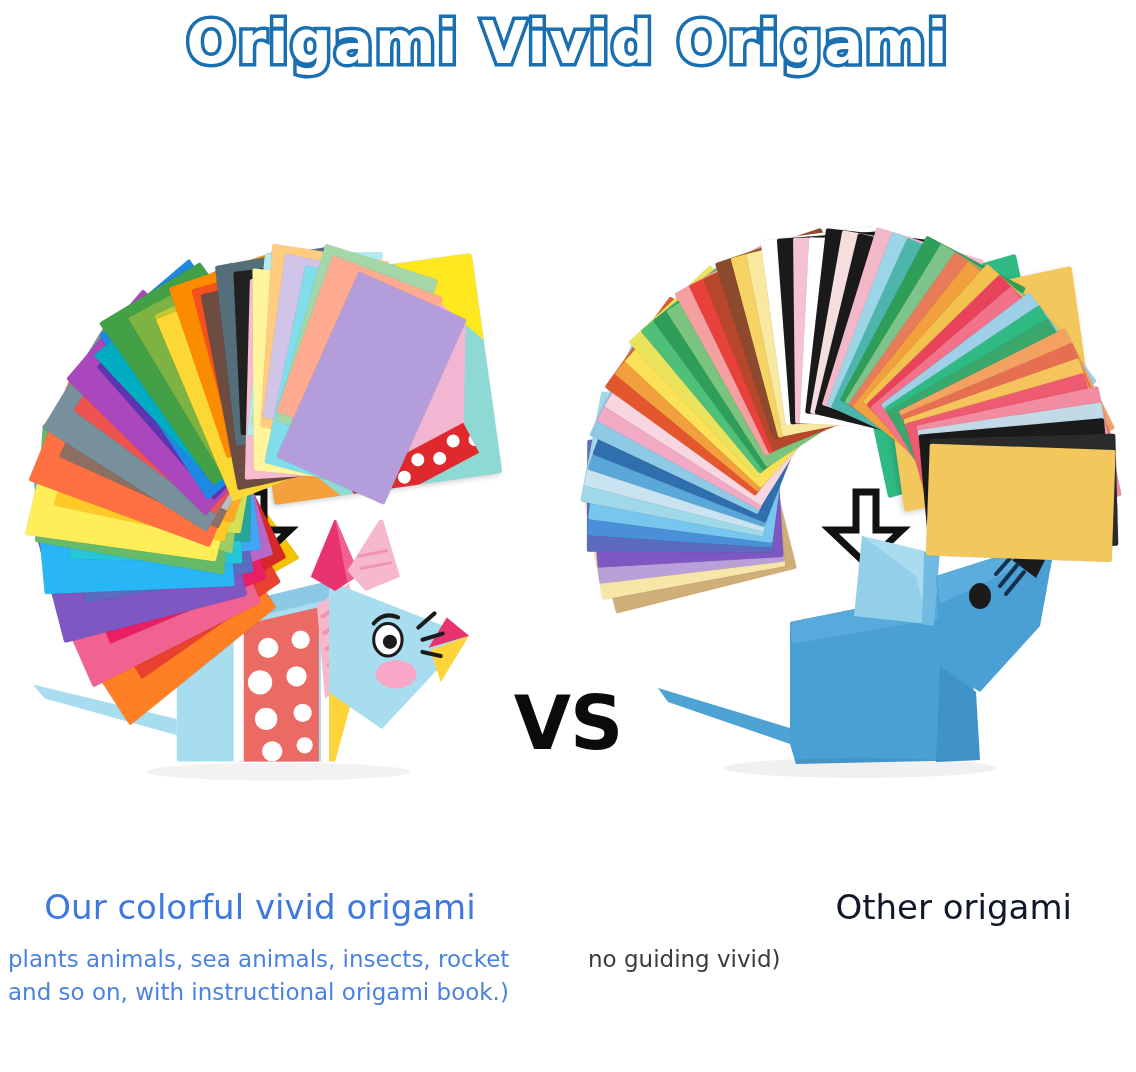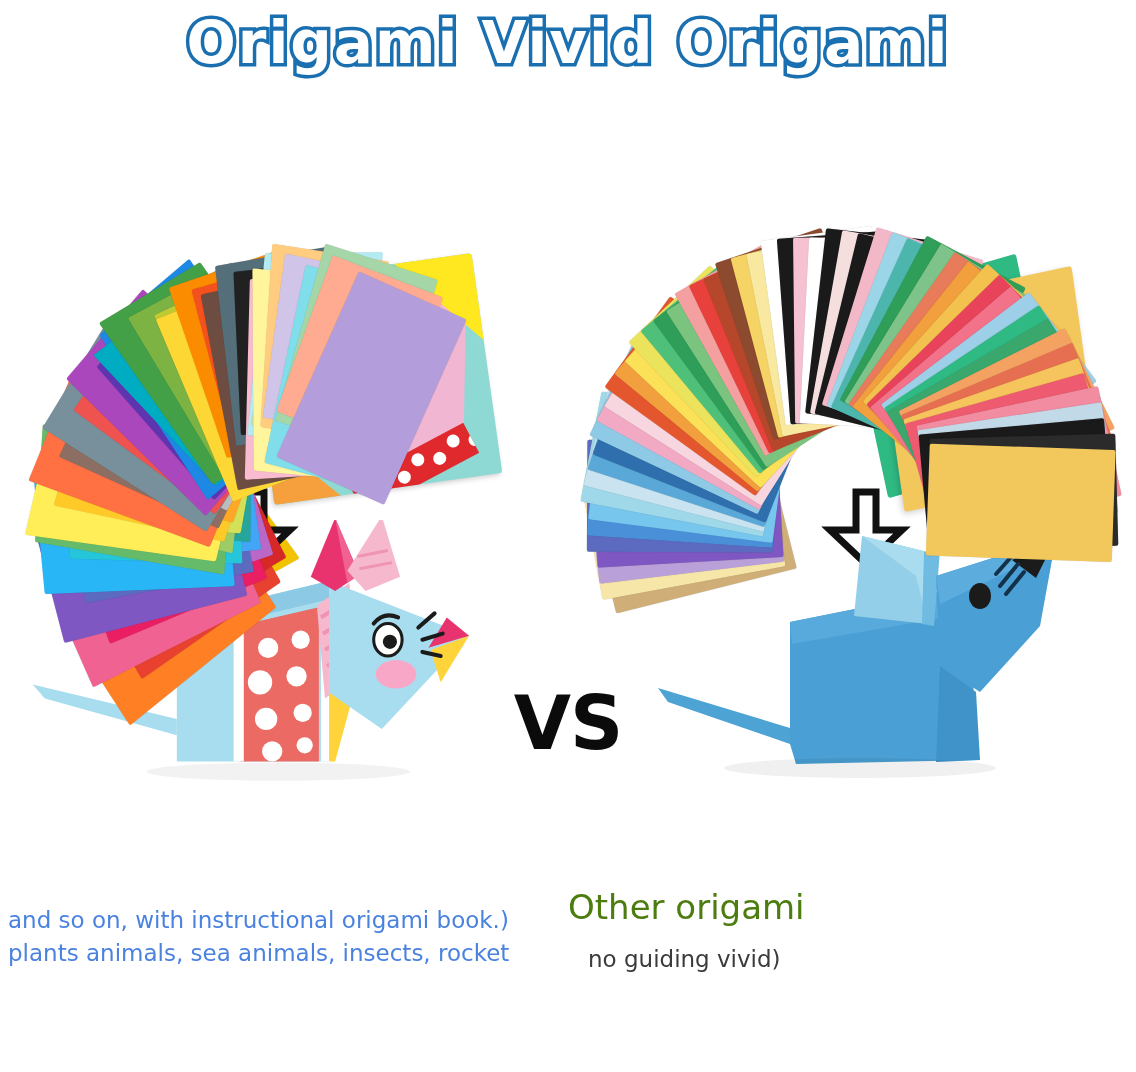--- a/index.html
+++ b/index.html
@@ -109,21 +109,21 @@
   
   .caption-block{ position:absolute; top:888px; width:568px; }
   #caption-left { left:0px;   }
   #caption-right{ left:568px; }
 
   .cap-head{
     font-family:"DejaVu Sans", sans-serif;
     font-size:34px; line-height:1.15; font-weight:normal; white-space:nowrap;
   }
   #cap-head-left { color:#3f79dd; text-align:center; padding-right:48px; }
-  #cap-head-right{ color:#4d7c0f; text-align:left; padding-right:64px; }
+  #cap-head-right{ color:#0f172a; text-align:right; padding-right:64px; }
 
   .cap-body{
     font-family:"DejaVu Sans", sans-serif;
     font-size:23px; line-height:1.42; margin-top:16px;
   }
   #cap-body-left { color:#4a82e0; padding-left:8px;  padding-right:18px; }
   #cap-body-right{ color:#3b3b3b; padding-left:20px; padding-right:6px; }
   .cap-body div{ white-space:nowrap; }
 </style>
 </head>
@@ -377,23 +377,24 @@
       </g>
 
       <ellipse cx="220" cy="252" rx="136" ry="10" fill="#000" opacity="0.06"></ellipse>
     </svg>
   </div>
 </div>
 
 <div id="vs-label">VS</div>
 
 <div class="caption-block" id="caption-left">
+  <div class="cap-head" id="cap-head-left">Our colorful vivid origami</div>
   <div class="cap-body" id="cap-body-left">
+    <div>plants animals, sea animals, insects, rocket</div>
     <div>and so on, with instructional origami book.)</div>
-    <div>plants animals, sea animals, insects, rocket</div>
   </div>
 </div>
 
 <div class="caption-block" id="caption-right">
   <div class="cap-head" id="cap-head-right">Other origami</div>
   <div class="cap-body" id="cap-body-right">
     <div>no guiding vivid)</div>
   </div>
 </div>
 

